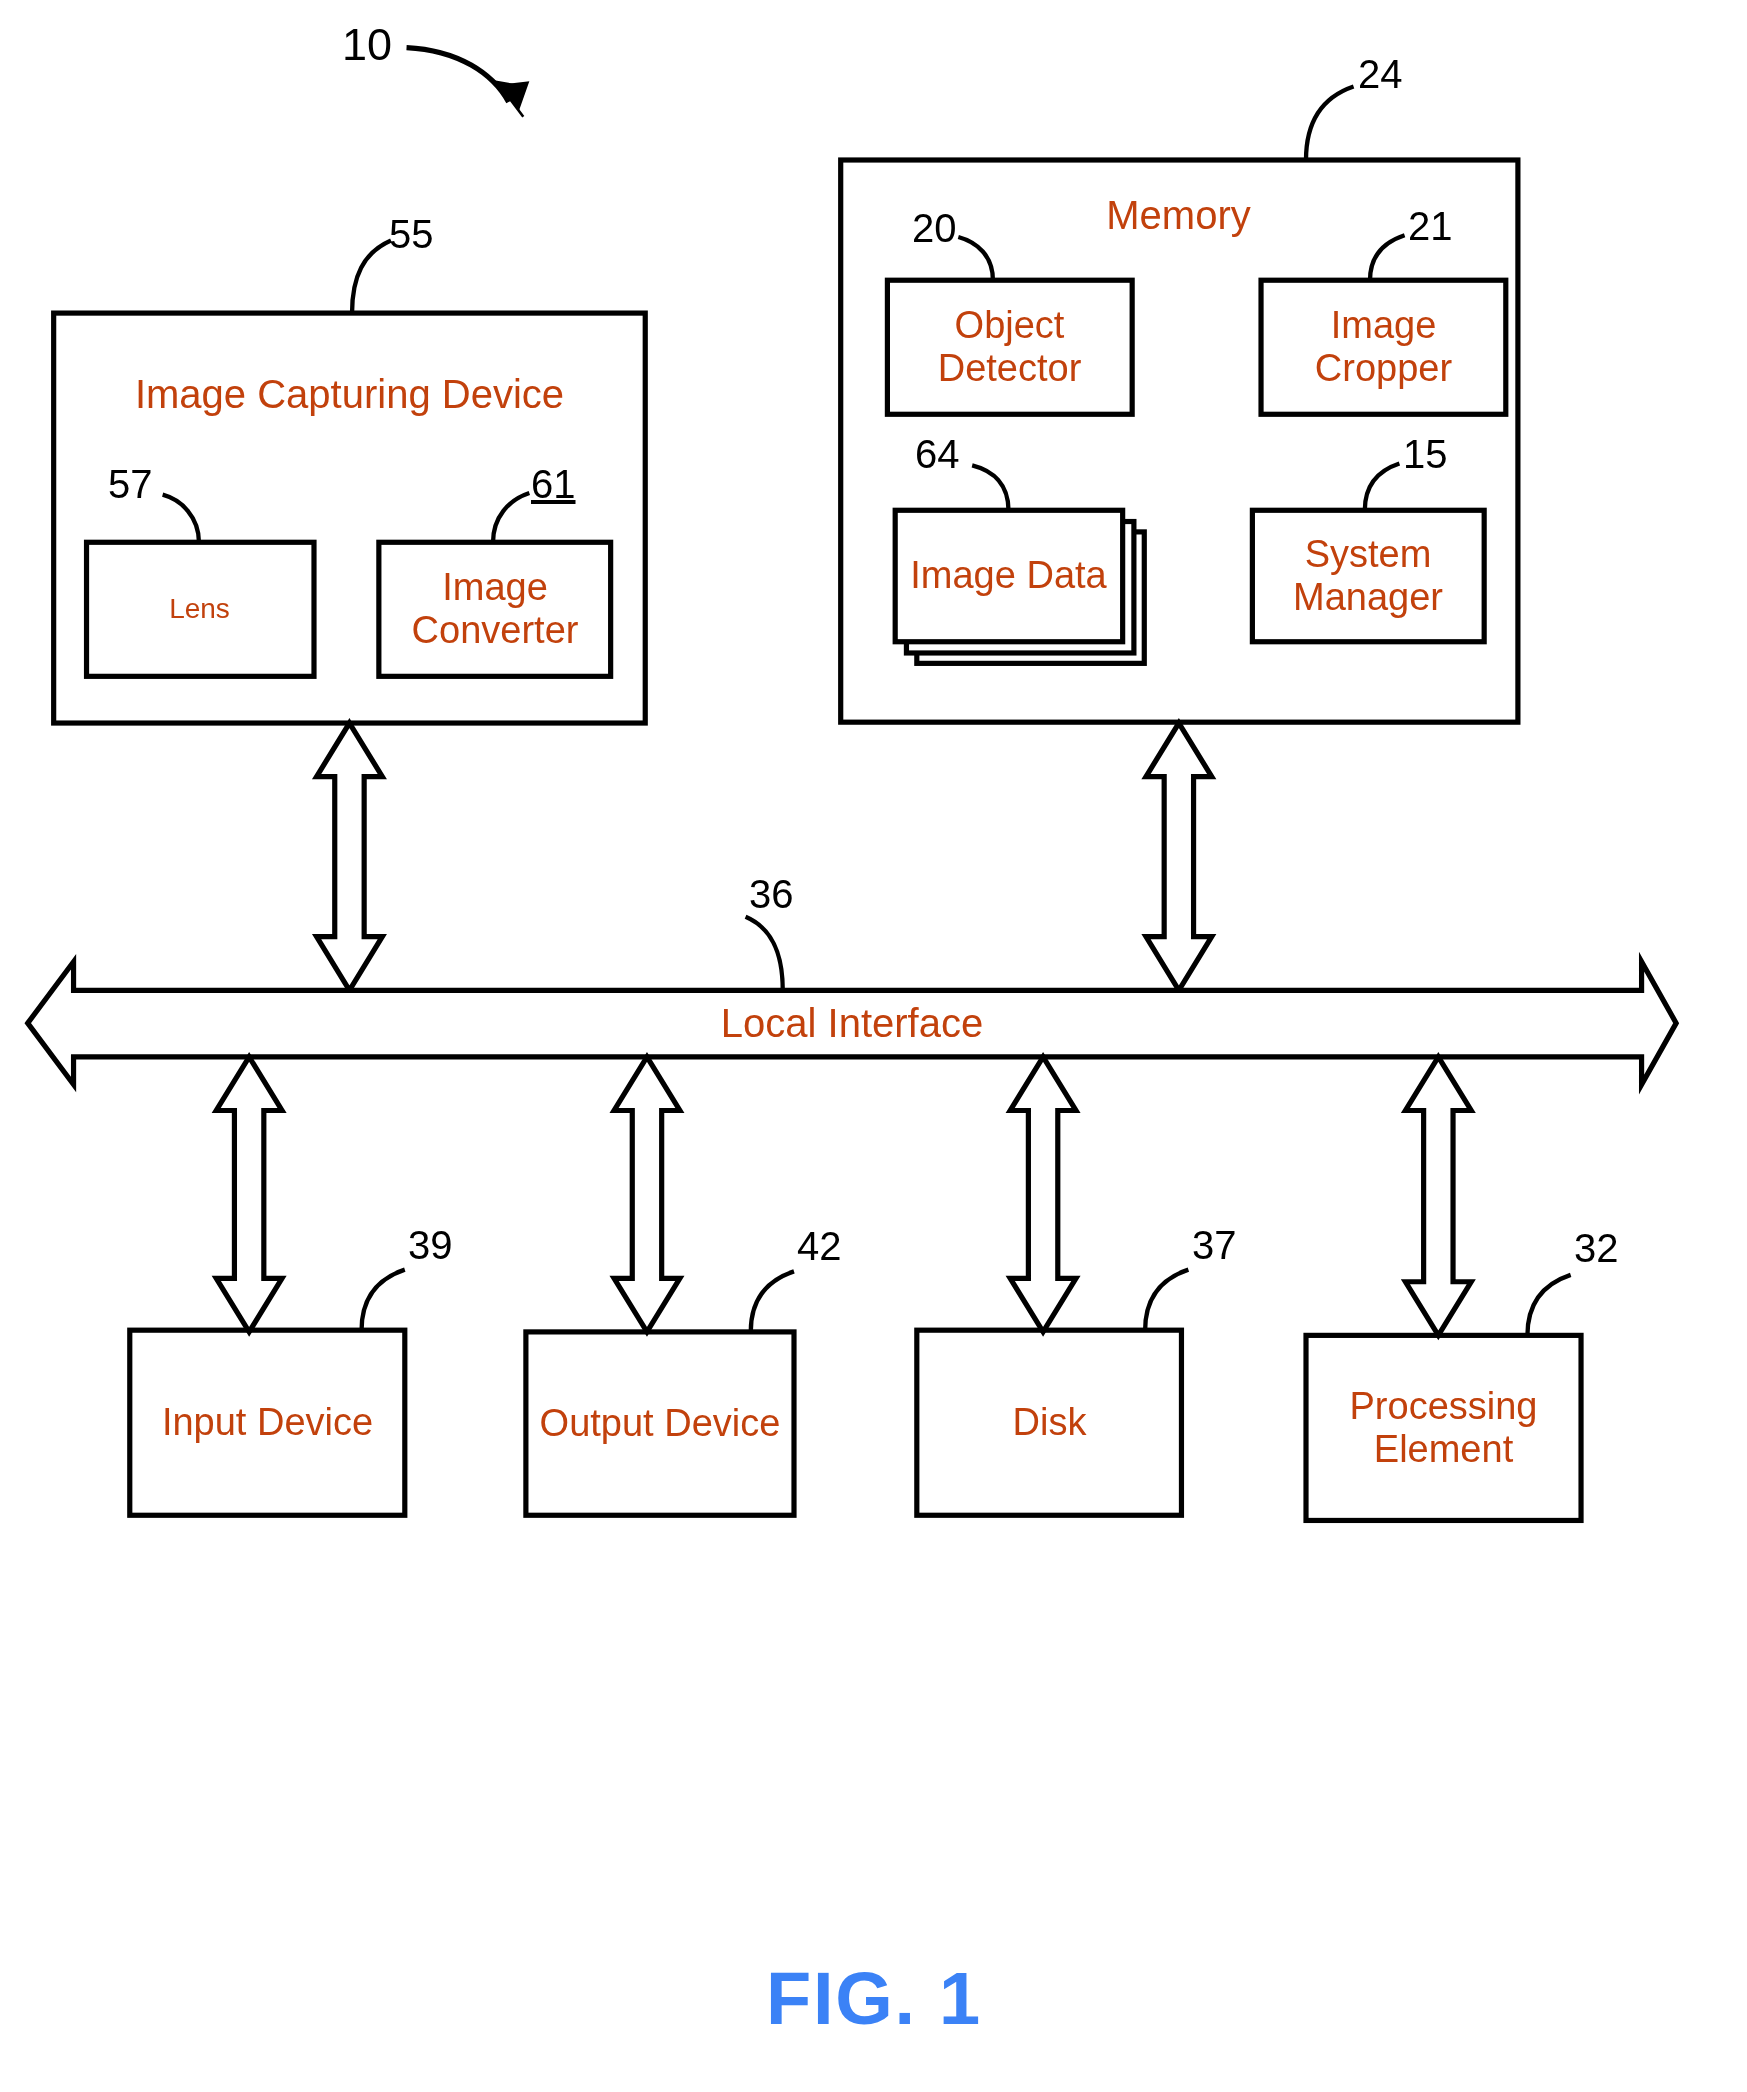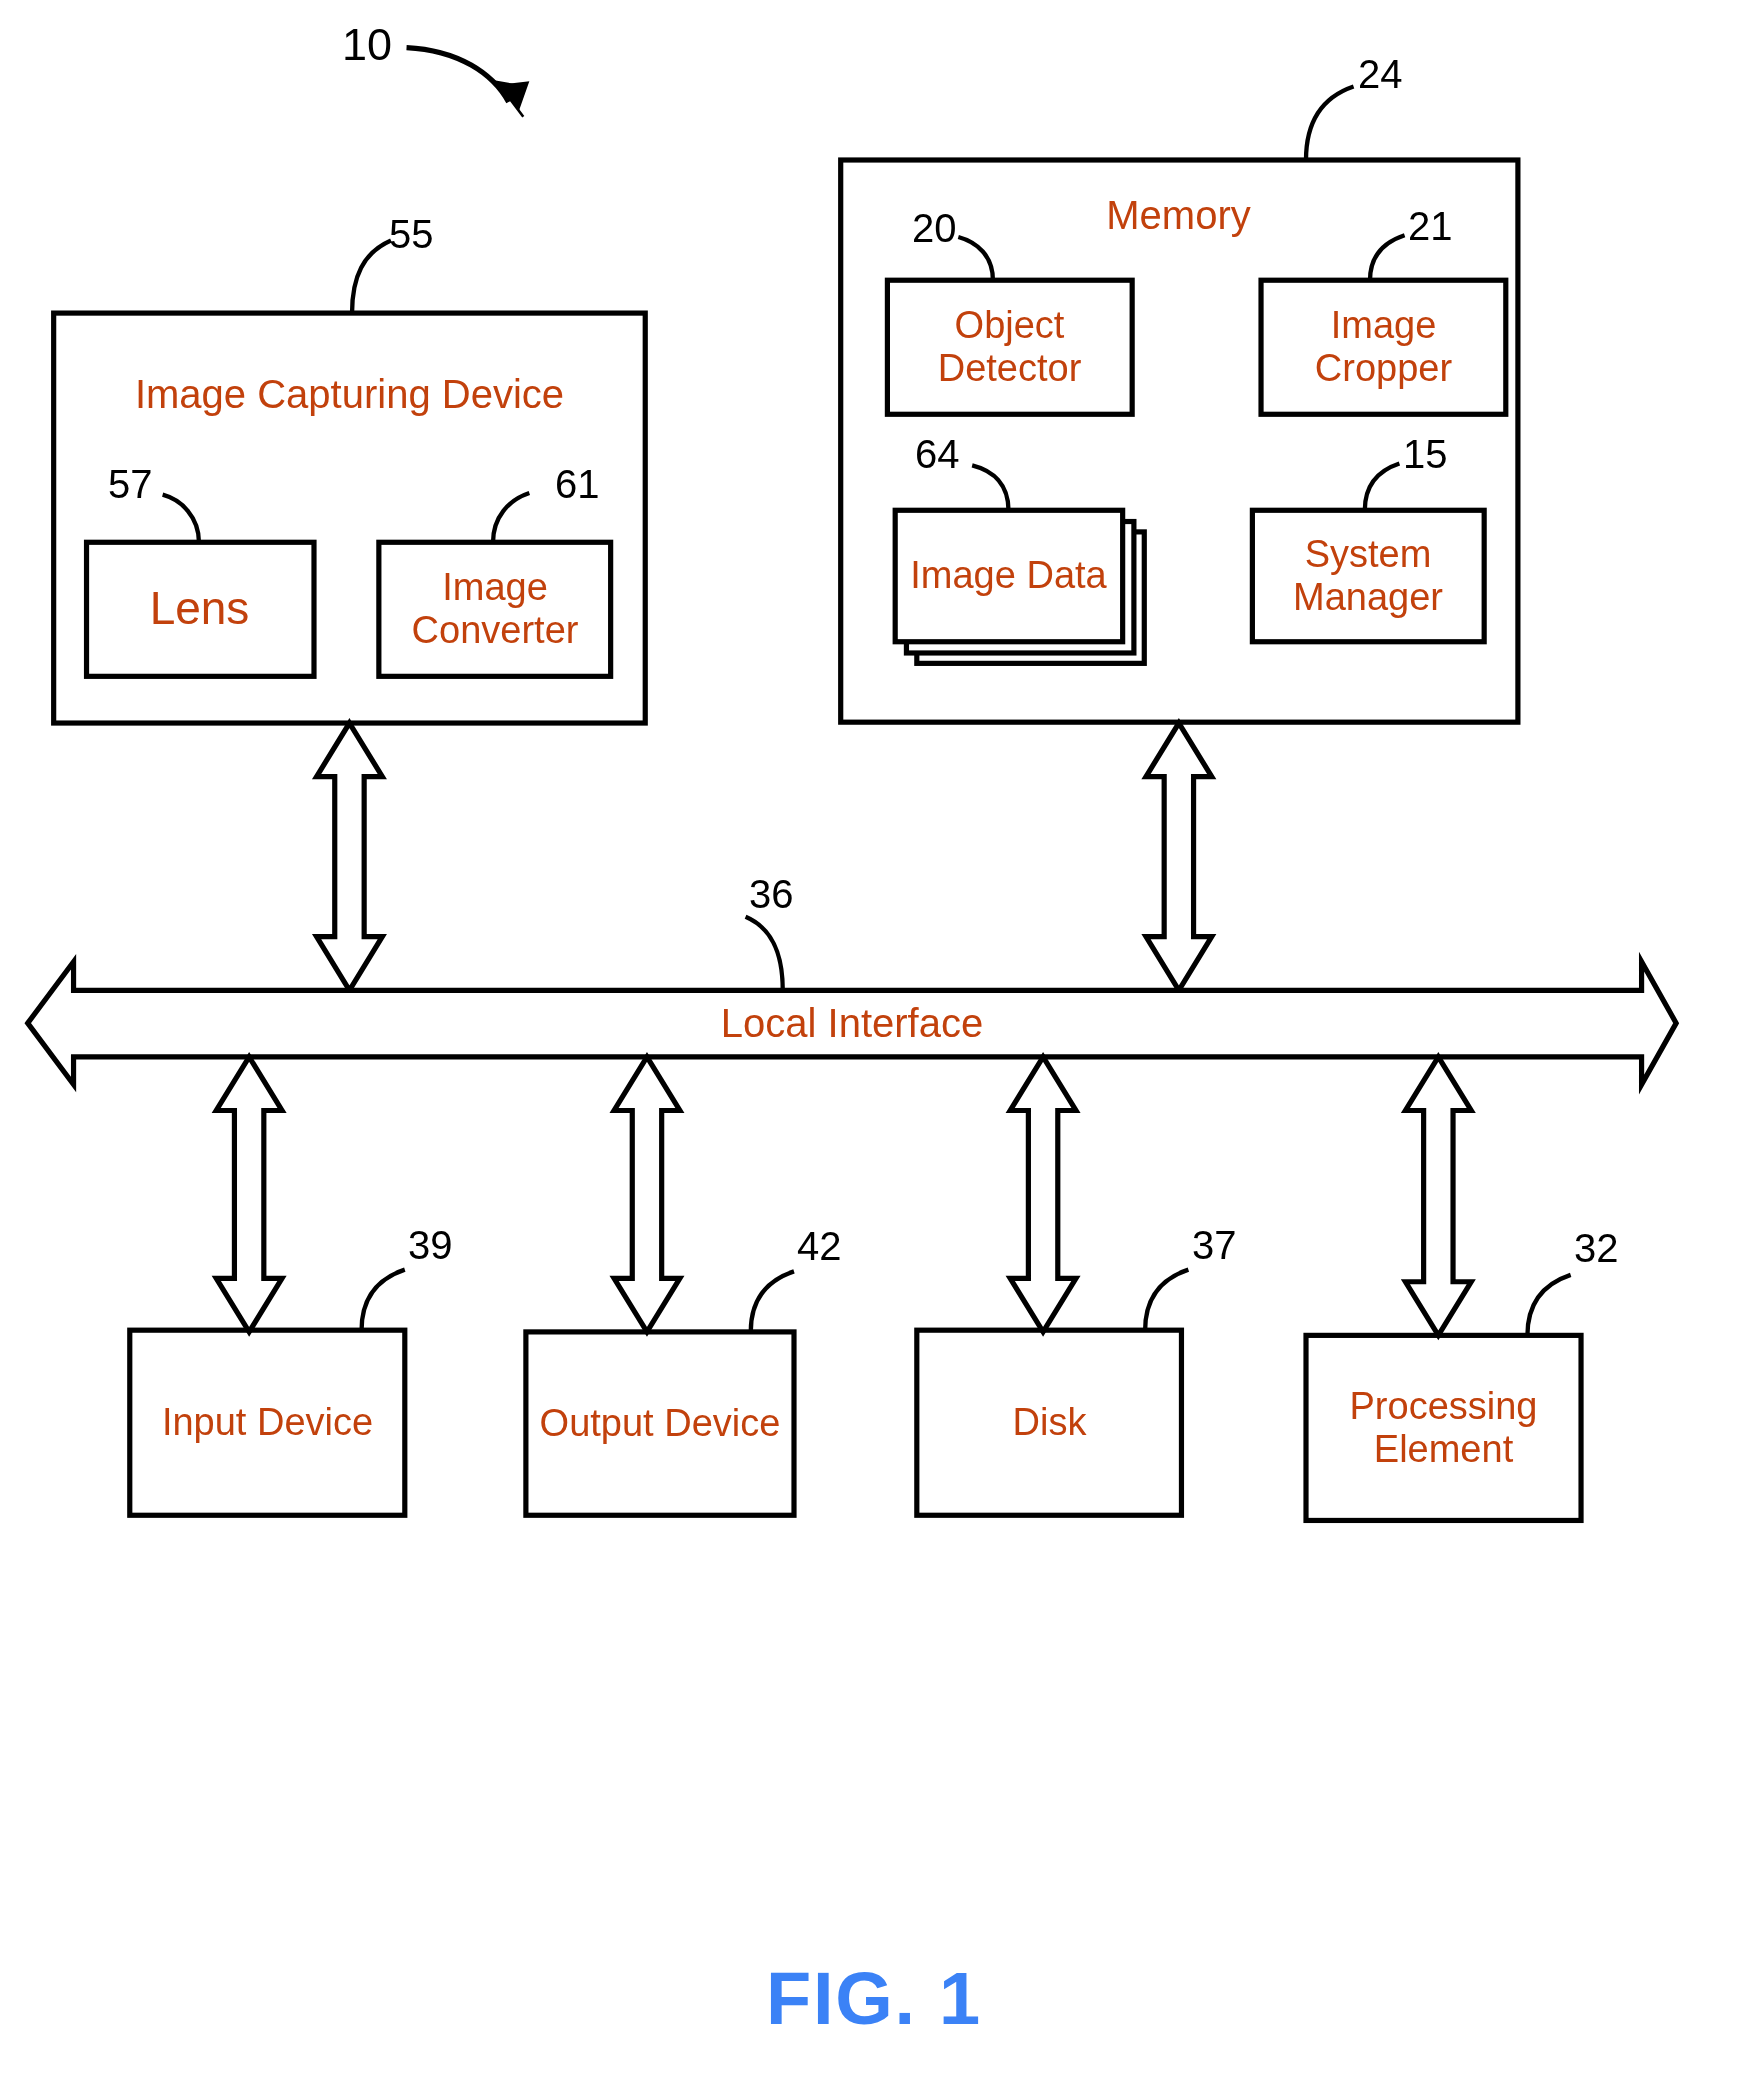--- a/index.html
+++ b/index.html
@@ -153,25 +153,25 @@
     <rect x="1510" y="1544" width="318" height="214" fill="none" stroke="#000" stroke-width="6"></rect>
     <path d="M 1766 1544 C 1766 1506 1786 1484 1816 1474" fill="none" stroke="#000" stroke-width="5"></path>
 
   </svg>
 
   <div class="ref" style="left:342px; top:19px; font-size:45px;">10</div>
 
   <div class="boxlabel title-lbl" style="left:54px; top:342px; width:591px; height:104px;">Image Capturing Device</div>
   <div class="ref" style="left:389px; top:212px;">55</div>
 
-  <div class="boxlabel" style="left:86px; top:542px; width:227px; height:134px; font-size:46px;">Lens</div>
+  <div class="boxlabel" style="left:86px; top:542px; width:227px; height:134px; font-size:28px;">Lens</div>
   <div class="ref" style="left:108px; top:462px;">57</div>
 
   <div class="boxlabel" style="left:379px; top:542px; width:232px; height:134px; font-size:38px;">Image Converter</div>
-  <div class="ref" style="left:555px; top:462px;">61</div>
+  <div class="ref" style="left:531px; top:462px;text-decoration:underline;">61</div>
 
   <div class="boxlabel title-lbl" style="left:840px; top:189px; width:677px; height:52px;">Memory</div>
   <div class="ref" style="left:1358px; top:52px;">24</div>
 
   <div class="boxlabel" style="left:887px; top:280px; width:245px; height:134px; font-size:38px;">Object Detector</div>
   <div class="ref" style="left:912px; top:206px;">20</div>
 
   <div class="boxlabel" style="left:1261px; top:280px; width:245px; height:134px; font-size:38px;">Image Cropper</div>
   <div class="ref" style="left:1408px; top:204px;">21</div>
 

